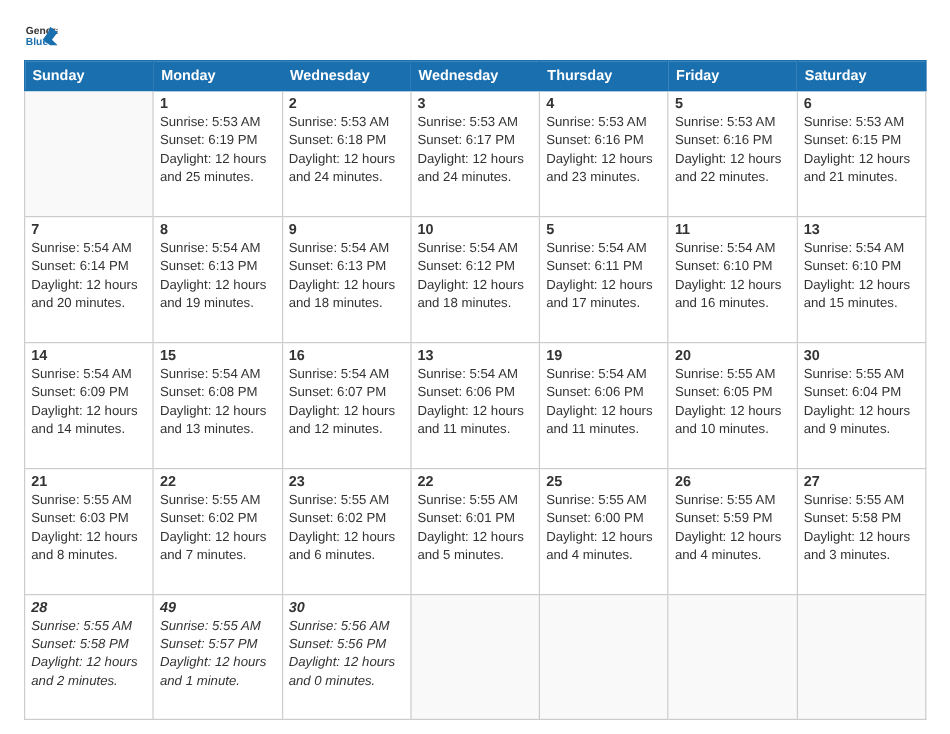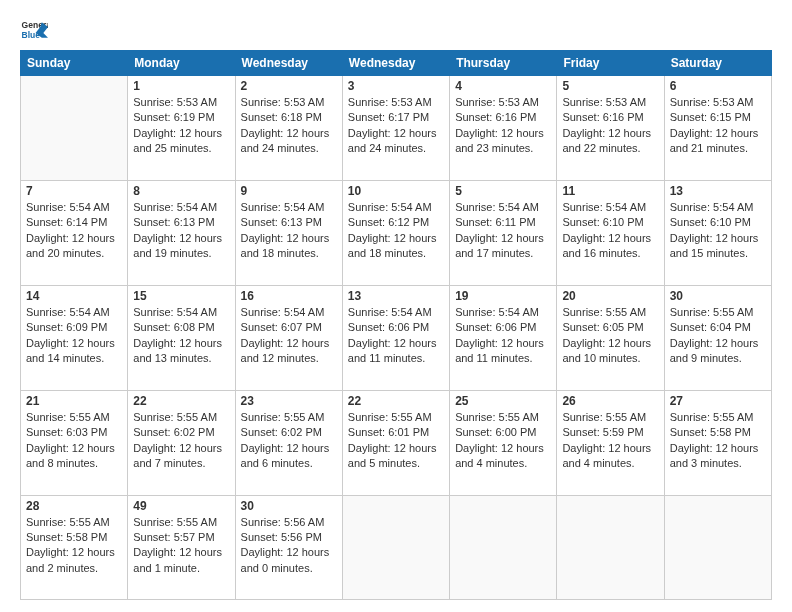--- a/index.html
+++ b/index.html
@@ -78,20 +78,21 @@
     .cell-text {
       font-size: 11px;
       line-height: 1.4;
       color: #333;
     }
     .empty-cell {
       background: #f9f9f9;
     }
     tr:last-child td {
       height: 70px;
+      font-style: italic;
     }
   </style>
 </head>
 <body>
 
 <div class="page">
   <div class="header">
     <div class="logo">
       <svg class="logo-icon" viewBox="0 0 36 36">
         <text x="2" y="16" font-size="11" font-weight="bold" fill="#333" font-family="Arial">General</text>

